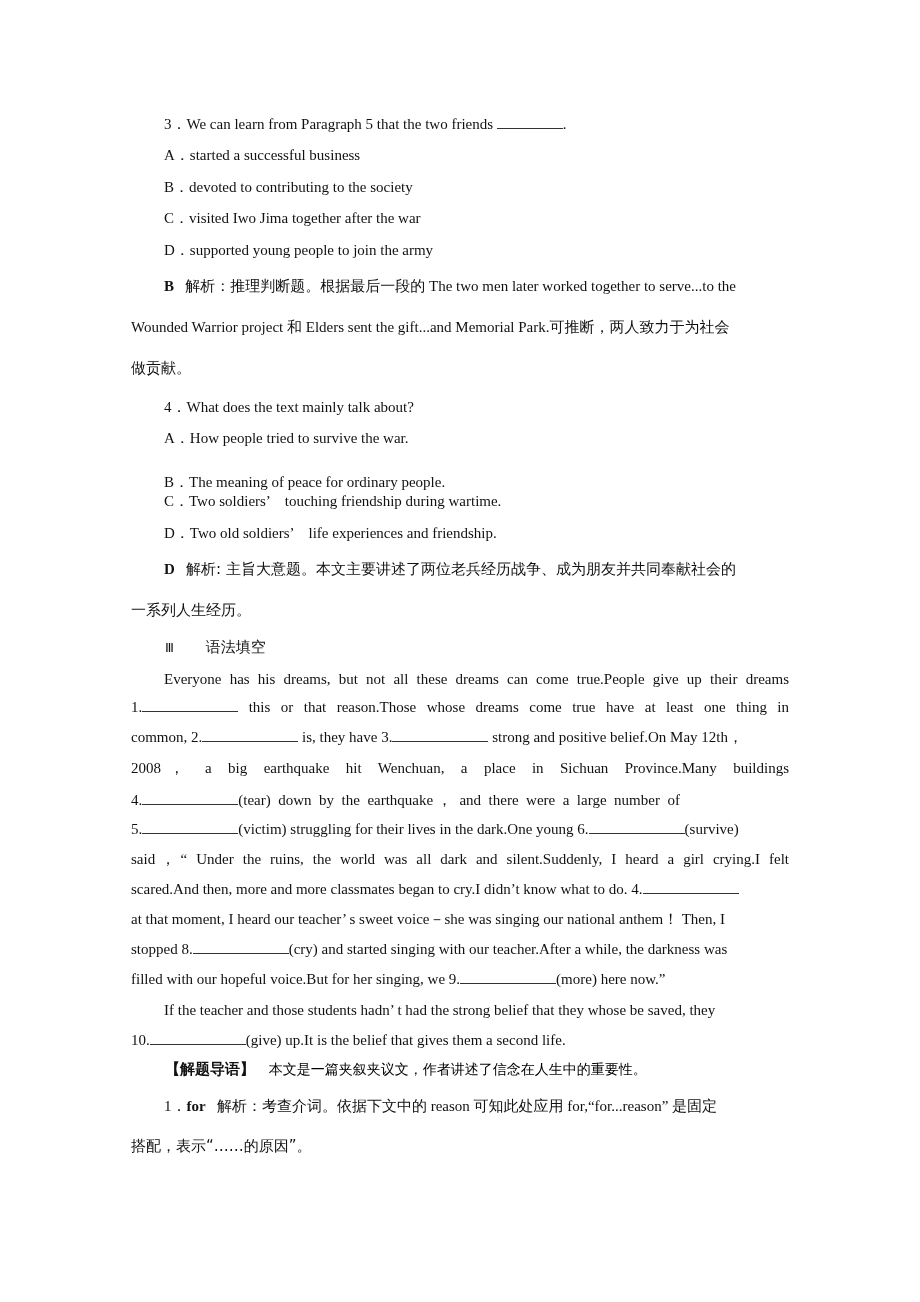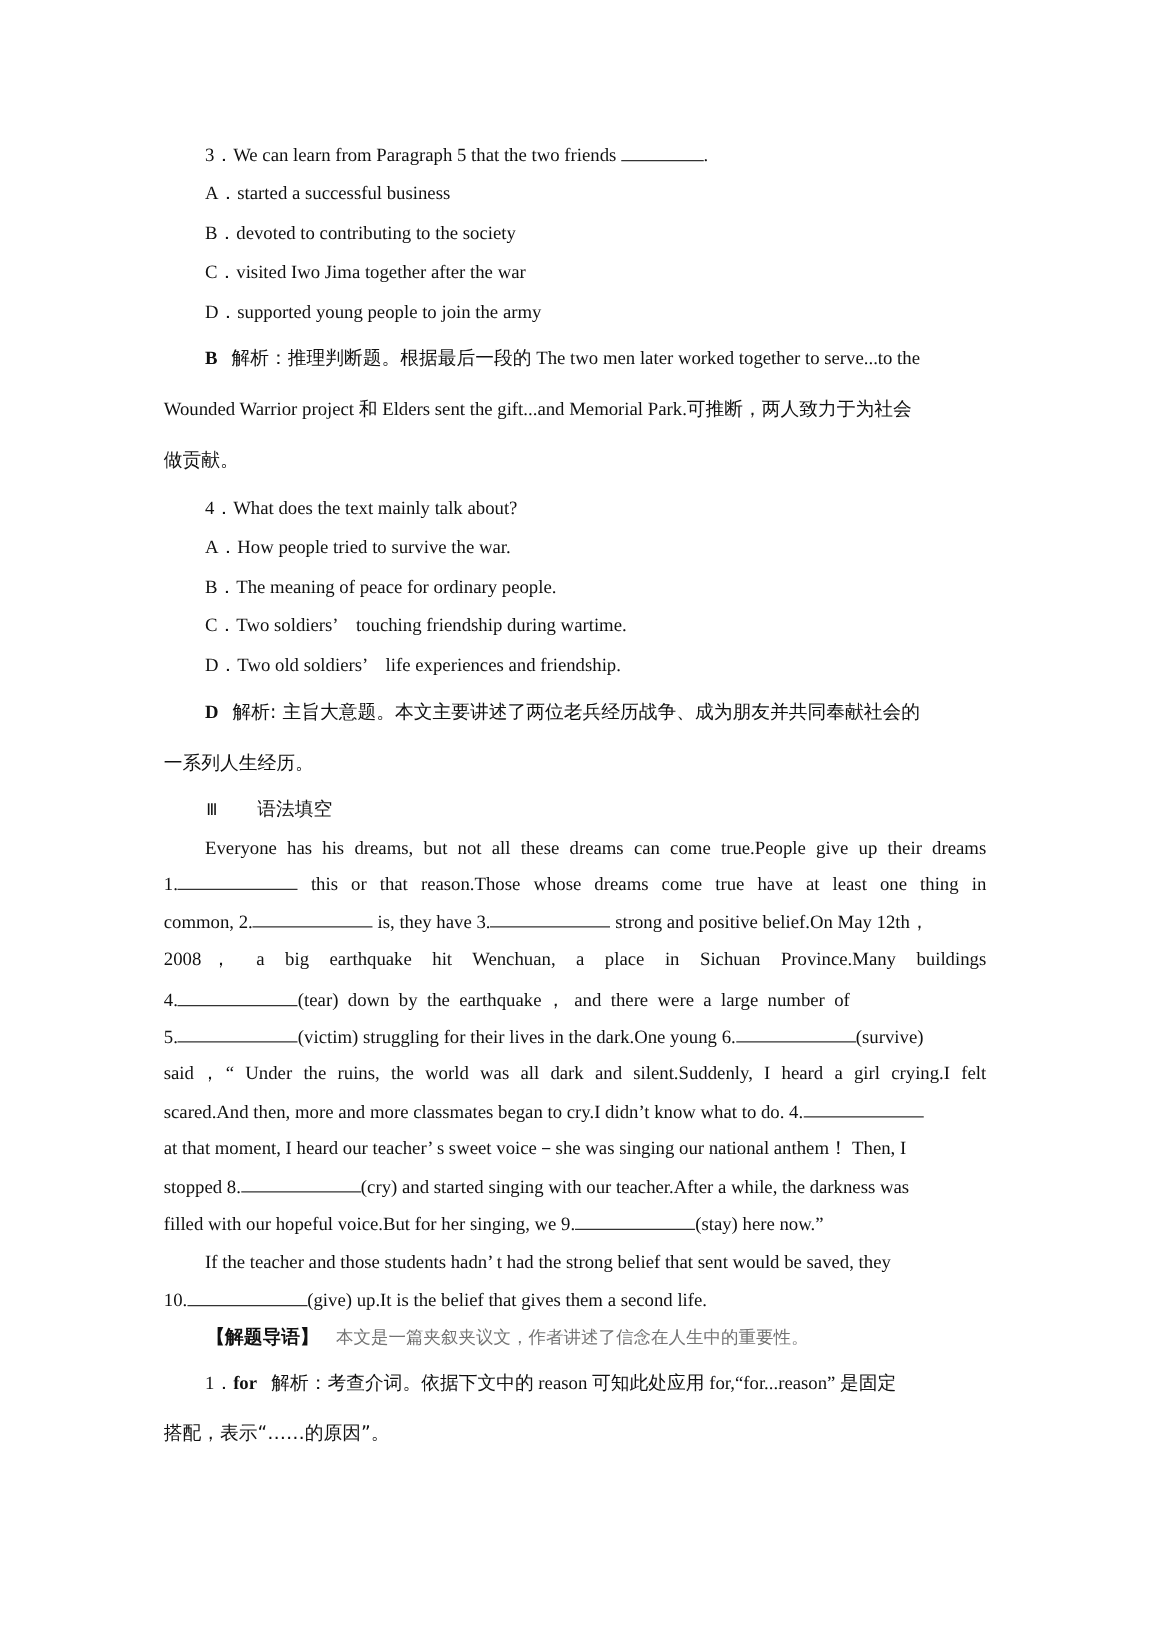--- a/index.html
+++ b/index.html
@@ -6,21 +6,21 @@
   body { width:920px; height:1302px; position:relative; overflow:hidden;
          font-family:"Liberation Serif", "DejaVu Serif", serif; color:#111; }
   .page { position:absolute; left:0; top:0; width:757px; height:1302px; background:#fff; }
   .line { position:absolute; left:131px; width:658px; font-size:15px; line-height:20px; white-space:nowrap; }
   .ind { left:164px; width:625px; }
   .just { text-align:justify; text-align-last:justify; white-space:normal; }
   .cn { font-family:"DejaVu Sans", sans-serif; font-size:15px; }
   .b { font-weight:bold; }
   .blank { display:inline-block; border-bottom:1px solid #333; height:14px; vertical-align:baseline; }
   .b8 { width:66px; } .b12 { width:96px; }
-  .light { color:#737373; font-family:"DejaVu Sans", sans-serif; font-size:14px; }
+  .light { color:#000000; font-family:"DejaVu Sans", sans-serif; font-size:14px; }
 </style>
 </head>
 <body>
 
 <div class="page">
 
   <div class="line ind" style="top:114px">
     <span>3．We can learn from Paragraph 5 that the two friends</span>
     <span class="blank b8"></span><span>.</span>
   </div>
@@ -36,21 +36,21 @@
   </div>
   <div class="line" style="top:317px">
     <span>Wounded Warrior project</span>
     <span class="cn">和</span>
     <span>Elders sent the gift...and Memorial Park.</span><span class="cn">可推断，两人致力于为社会</span>
   </div>
   <div class="line cn" style="top:358px">做贡献。</div>
 
   <div class="line ind" style="top:397px">4．What does the text mainly talk about?</div>
   <div class="line ind" style="top:428px">A．How people tried to survive the war.</div>
-  <div class="line ind" style="top:460px">B．The meaning of peace for ordinary people.</div>
+  <div class="line ind" style="top:472px">B．The meaning of peace for ordinary people.</div>
   <div class="line ind" style="top:491px">C．Two soldiers’　touching friendship during wartime.</div>
   <div class="line ind" style="top:523px">D．Two old soldiers’　life experiences and friendship.</div>
 
   <div class="line ind" style="top:559px">
     <span class="b">D</span>&nbsp;&nbsp;
     <span class="cn">解析: 主旨大意题。本文主要讲述了两位老兵经历战争、成为朋友并共同奉献社会的</span>
   </div>
   <div class="line" style="top:637px; left:165px">
     <span class="cn" style="font-size:13px">Ⅲ</span>
     <span class="cn" style="margin-left:28px">语法填空</span>
@@ -75,23 +75,23 @@
   </div>
   <div class="line just" style="top:849px">said，“ Under the ruins, the world was all dark and silent.Suddenly, I heard a girl crying.I felt</div>
   <div class="line" style="top:879px">
     <span>scared.And then, more and more classmates began to cry.I didn’t know what to do. 4.</span><span class="blank b12"></span>
   </div>
   <div class="line" style="top:909px">at that moment, I heard our teacher’ s sweet voice－she was singing our national anthem！ Then, I</div>
   <div class="line" style="top:939px">
     <span>stopped 8.</span><span class="blank b12"></span><span>(cry) and started singing with our teacher.After a while, the darkness was</span>
   </div>
   <div class="line" style="top:969px">
-    <span>filled with our hopeful voice.But for her singing, we 9.</span><span class="blank b12"></span><span>(stay) here now.”</span>
+    <span>filled with our hopeful voice.But for her singing, we 9.</span><span class="blank b12"></span><span>(more) here now.”</span>
   </div>
-  <div class="line ind" style="top:1000px">If the teacher and those students hadn’ t had the strong belief that sent would be saved, they</div>
+  <div class="line ind" style="top:1000px">If the teacher and those students hadn’ t had the strong belief that they whose be saved, they</div>
   <div class="line" style="top:1030px">
     <span>10.</span><span class="blank b12"></span><span>(give) up.It is the belief that gives them a second life.</span>
   </div>
 
   <div class="line" style="top:1059px; left:165px">
     <span class="cn b">【解题导语】</span>
     <span class="light" style="margin-left:10px">本文是一篇夹叙夹议文，作者讲述了信念在人生中的重要性。</span>
   </div>
 
   <div class="line" style="top:1096px; left:164px">

